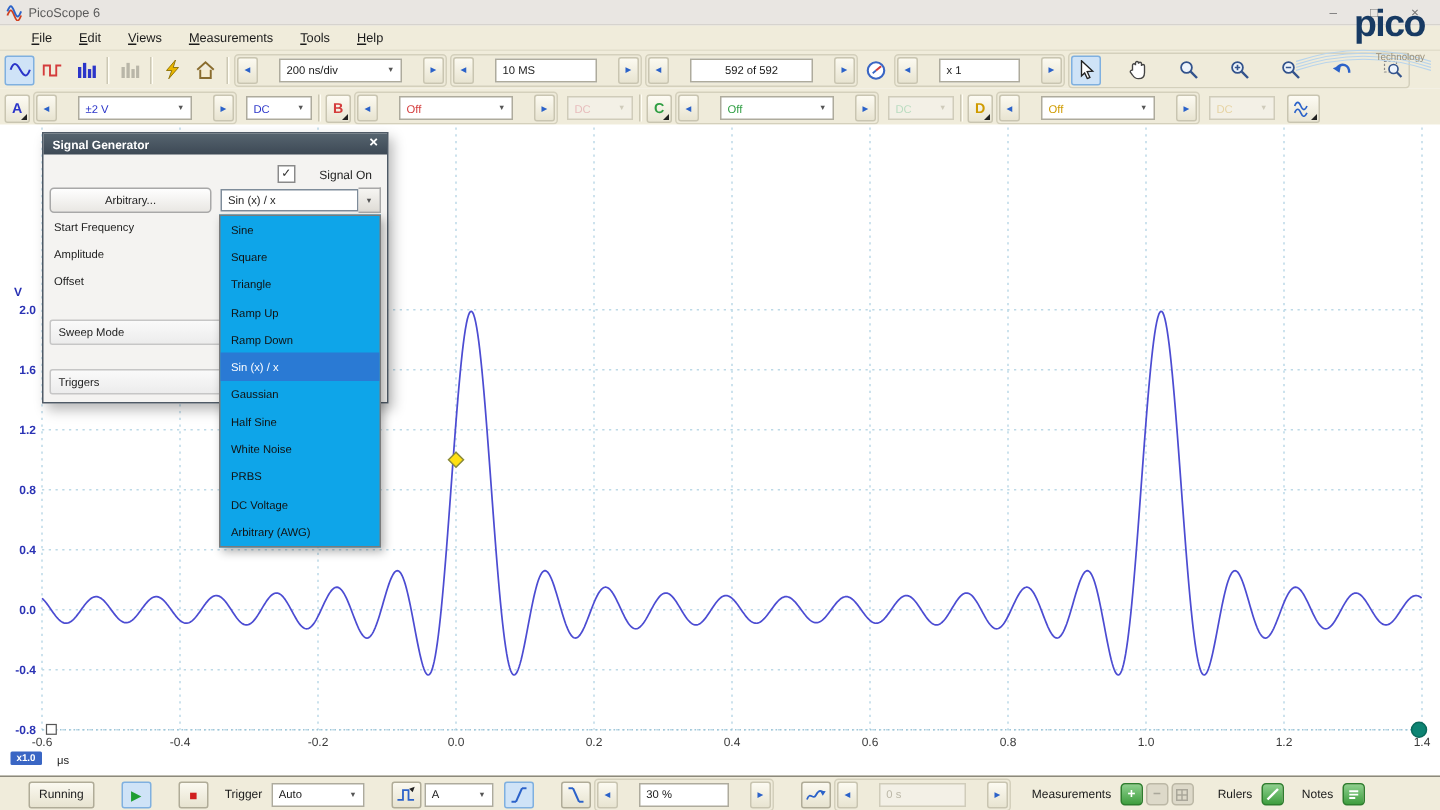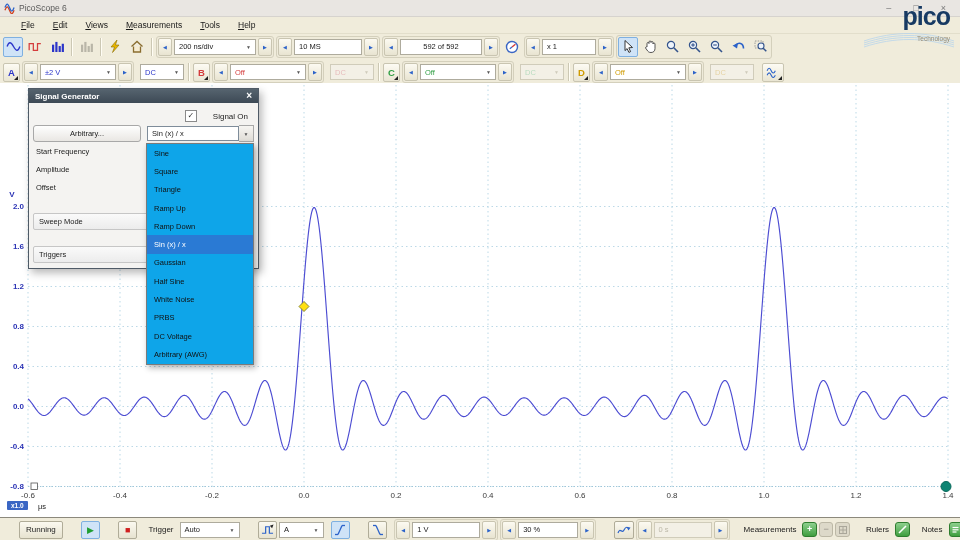--- a/index.html
+++ b/index.html
@@ -14,21 +14,21 @@
 
   .menubar{height:16px;background:#f0ecdb;display:flex;align-items:center;padding-left:12px;border-bottom:1px solid #e2decb;}
   .menu-item{display:block;padding:0 9px;font-size:8.5px;color:#1a1a1a;}
   .menu-item::first-letter{text-decoration:underline;}
 
   
   .toolbar{background:#f0ecdb;display:flex;align-items:center;position:relative;}
   .tb1{height:25px;padding:0 3px;gap:2px;}
   .tb2{height:26px;padding:0 3px;gap:2px;border-bottom:1px solid #99968a;}
   .sep{width:1px;height:18px;background:#ccc8b4;margin:0 2px;box-shadow:1px 0 0 #fffdf4;}
-  .grp{display:flex;align-items:center;gap:2px;border:1px solid #d4d0bc;border-radius:3px;padding:1px;background:#efebda;}
+  .grp{display:flex;align-items:center;gap:14px;border:1px solid #d4d0bc;border-radius:3px;padding:1px;background:#efebda;}
   .icobtn{width:18px;height:18px;display:flex;align-items:center;justify-content:center;border:1px solid transparent;border-radius:2px;}
   .icobtn.sel{background:#cfe3f7;border-color:#7fb0e0;}
   .navbtn{width:12px;height:16px;display:flex;align-items:center;justify-content:center;color:#2b62c9;font-size:5px;border:1px solid #c9c5b1;border-radius:2px;background:linear-gradient(#fcfaf1,#e8e4d1);}
   .field{height:14px;background:#fff;border:1px solid #aeab9d;display:flex;align-items:center;padding:0 4px;font-size:7.5px;color:#1a1a1a;white-space:nowrap;}
   .field .dd{margin-left:auto;color:#555;font-size:5px;padding-left:4px;}
   .field.disabled{background:#f3f0e6;border-color:#d0ccba;}
   .chbtn{width:15px;height:17px;position:relative;border:1px solid #c9c5b1;border-radius:2px;background:linear-gradient(#fdfbf3,#e9e5d3);font-weight:bold;font-size:9.5px;display:flex;align-items:center;justify-content:center;}
   .chbtn::after{content:"";position:absolute;right:1px;bottom:1px;border-left:4px solid transparent;border-bottom:4px solid #222;}
   .cA{color:#2b35c9}.cB{color:#d43c3c}.cC{color:#2f9e43}.cD{color:#cf9b00}
   .tA{color:#2b35c9}.tB{color:#d43c3c}.tC{color:#2f9e43}.tD{color:#cf9b00}
@@ -430,27 +430,20 @@
           <line x1="8" y1="1.5" x2="11" y2="1.5" stroke="#2b62c9" stroke-width="1.3"></line>
         </svg>
     </div>
     <div class="sbtn sq">
       <svg width="12" height="12" viewBox="0 0 12 12">
           <line x1="1" y1="1.5" x2="4" y2="1.5" stroke="#2b62c9" stroke-width="1.3"></line>
           <line x1="4" y1="1.5" x2="8" y2="10.5" stroke="#2b62c9" stroke-width="1.3"></line>
           <line x1="8" y1="10.5" x2="11" y2="10.5" stroke="#2b62c9" stroke-width="1.3"></line>
         </svg>
     </div>
-    <div class="grp" style="margin-left:5px">
-      <div class="navbtn">◀</div>
-      <div class="field" style="width:58px">
-          <span>1 V</span>
-        </div>
-      <div class="navbtn">▶</div>
-    </div>
     <div class="grp">
       <div class="navbtn">◀</div>
       <div class="field" style="width:50px">
           <span>30 %</span>
         </div>
       <div class="navbtn">▶</div>
     </div>
     <div class="sbtn sq">
       <svg width="14" height="12" viewBox="0 0 14 12">
           <path d="M1 9 C3 3,5 10,7 6 S11 3,12 5" stroke="#2b62c9" fill="none" stroke-width="1.2"></path>

